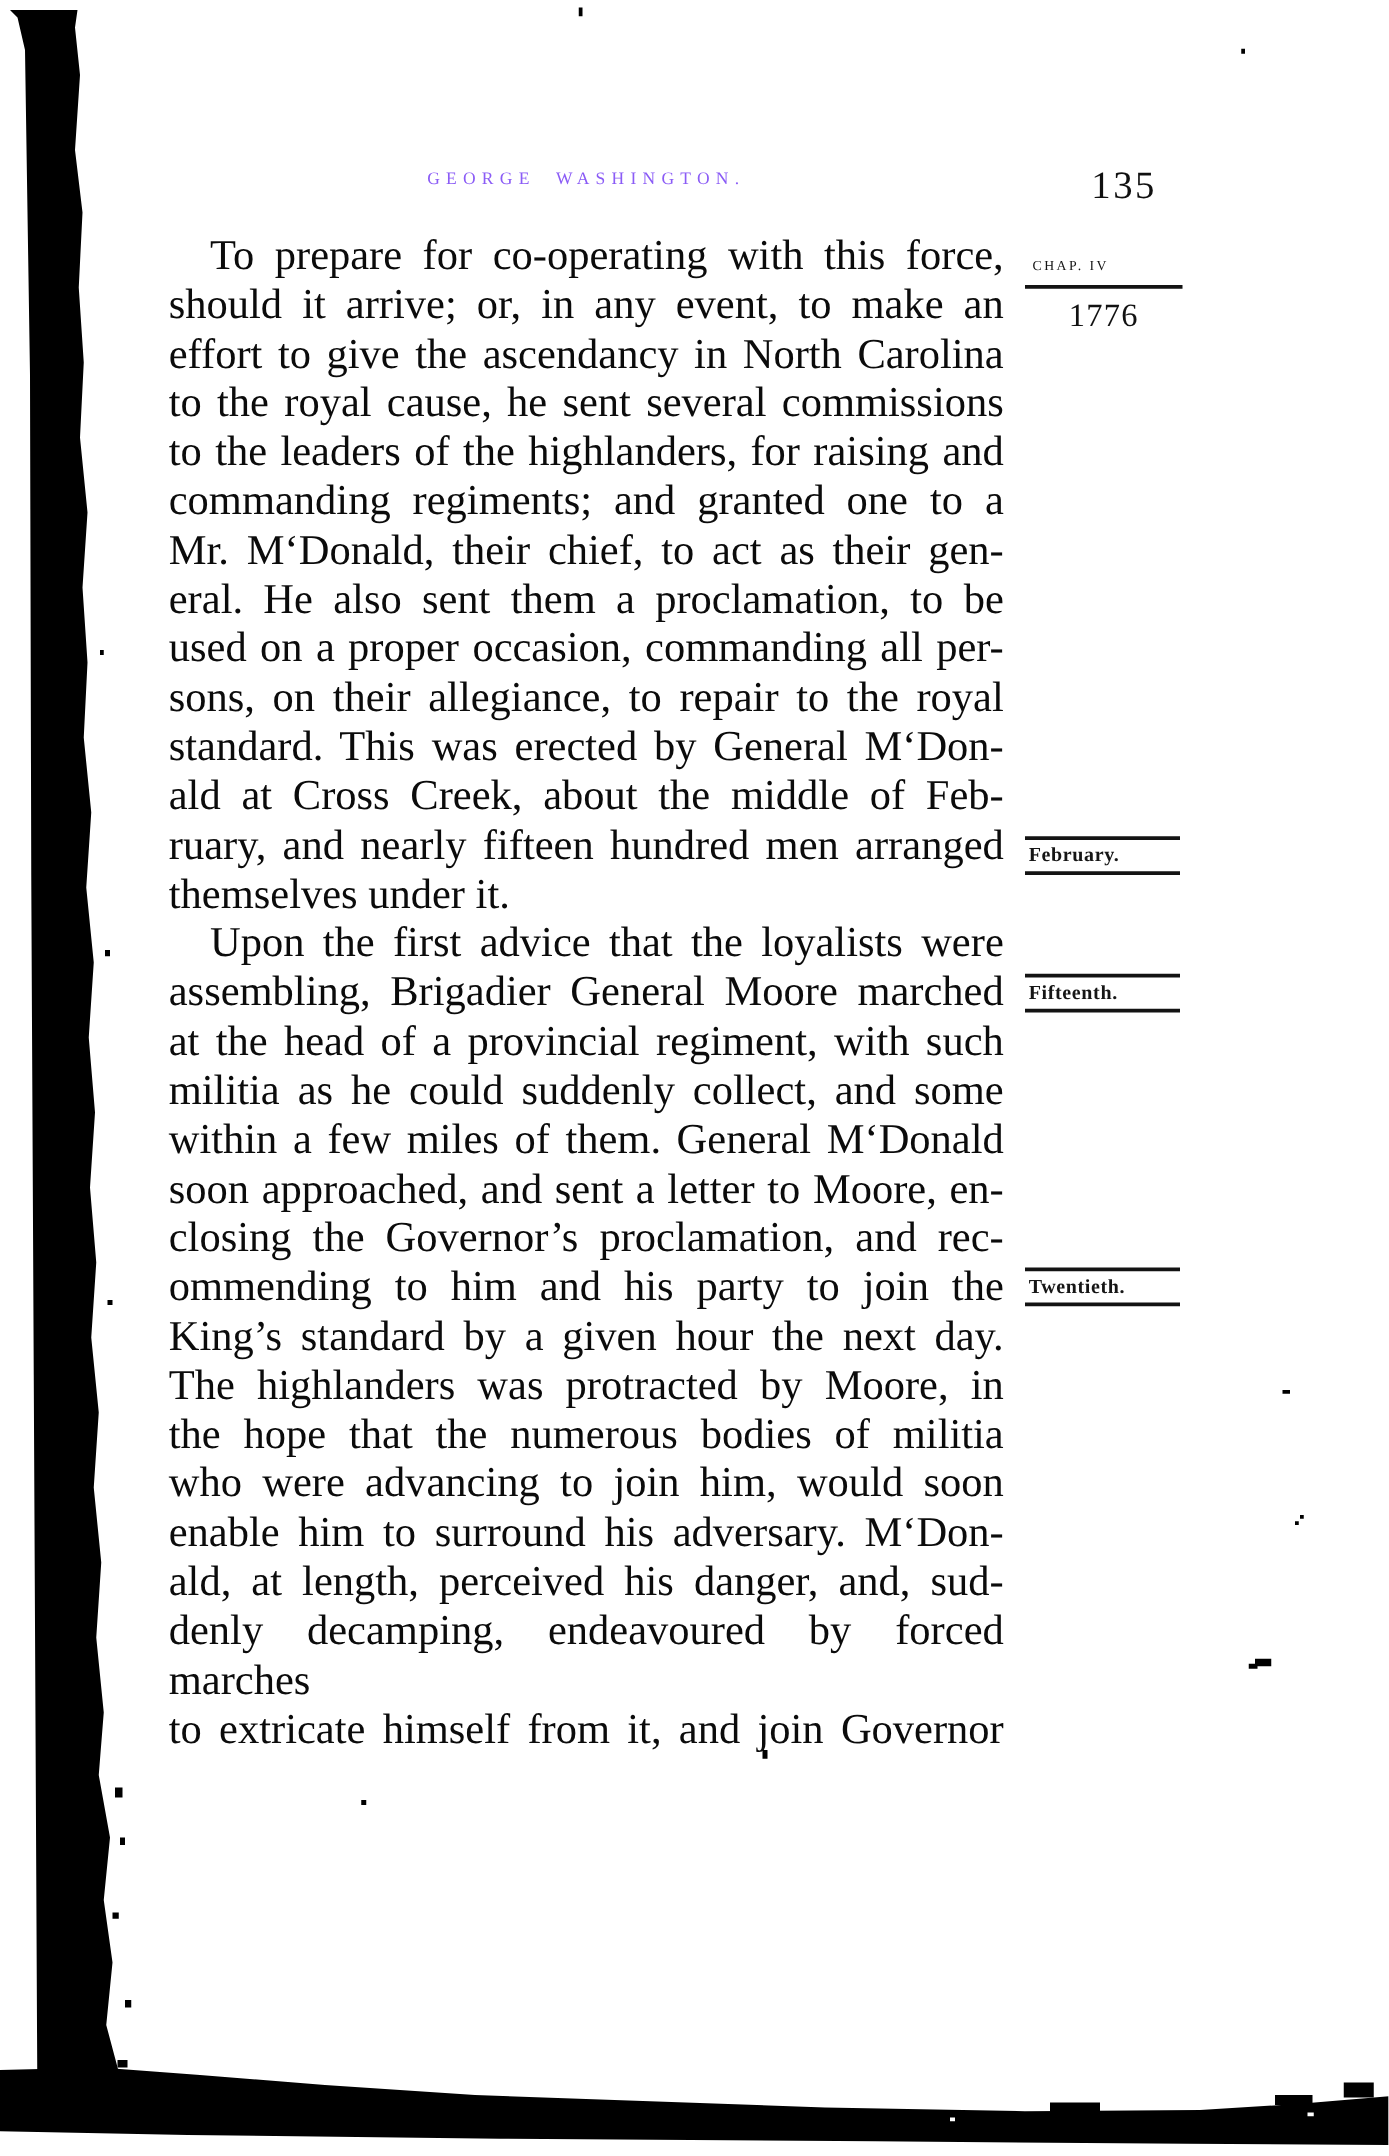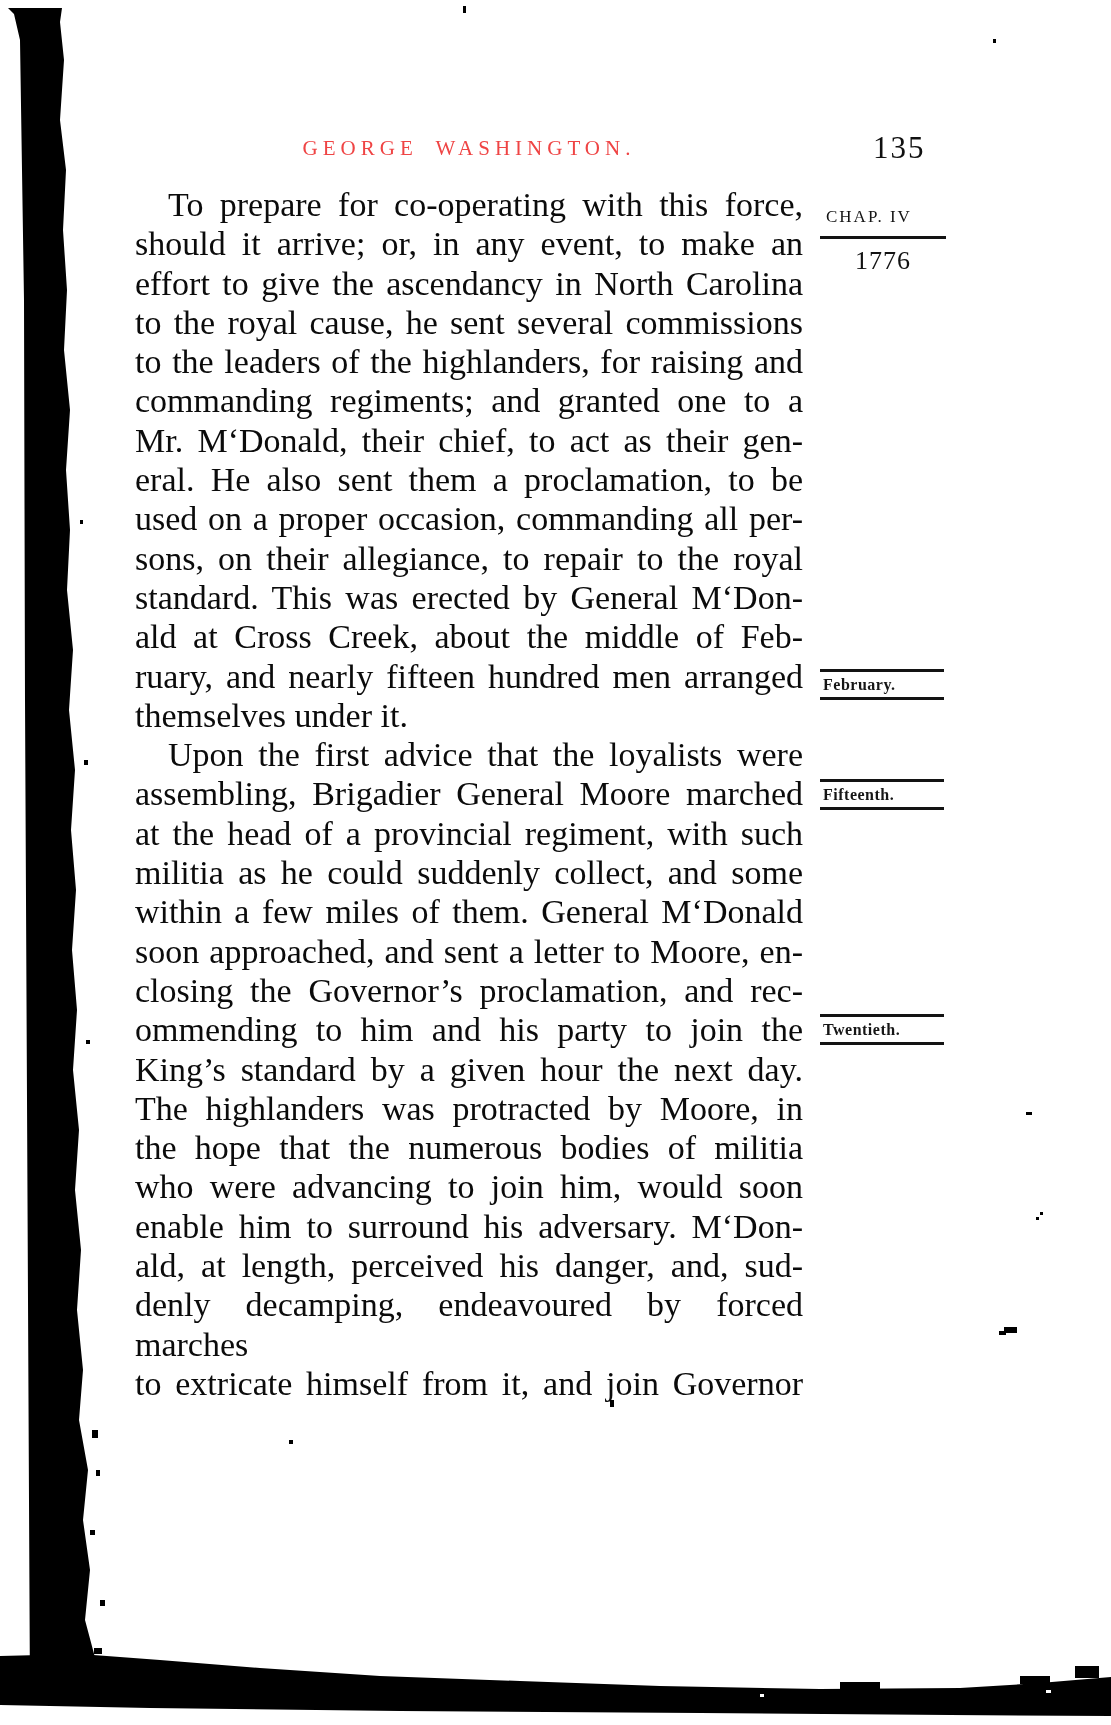--- a/index.html
+++ b/index.html
@@ -10,24 +10,24 @@
     background: #ffffff;
     overflow: hidden;
     font-family: "Liberation Serif", "DejaVu Serif", serif;
     color: #0b0b0b;
   }
   
   .running-head {
     position: absolute;
     left: 135px; top: 136px; width: 668px;
     text-align: center;
-    font-size: 21px;
+    font-size: 14px;
     letter-spacing: 5px;
     word-spacing: 8px;
-    color: #ef4444;
+    color: #8b5cf6;
   }
   .page-number {
     position: absolute;
     left: 873px; top: 130px; width: 90px;
     font-size: 31px;
     letter-spacing: 2px;
     color: #101010;
   }
   
   .body-text {
@@ -39,21 +39,21 @@
   }
   .line { text-align: justify; text-align-last: justify; white-space: normal; }
   .line.indent { text-indent: 33px; }
   .line.endline { text-align-last: left; }
   
   .margin-chapter {
     position: absolute;
     left: 820px; top: 207px; width: 126px;
   }
   .chapter-label {
-    font-size: 17px;
+    font-size: 11px;
     letter-spacing: 2px;
     color: #141414;
     padding-left: 6px;
   }
   .chapter-rule { margin-top: 9px; height: 3px; background: #131313; }
   .year-label {
     margin-top: 7px;
     text-align: center;
     font-size: 26px;
     letter-spacing: 1px;

